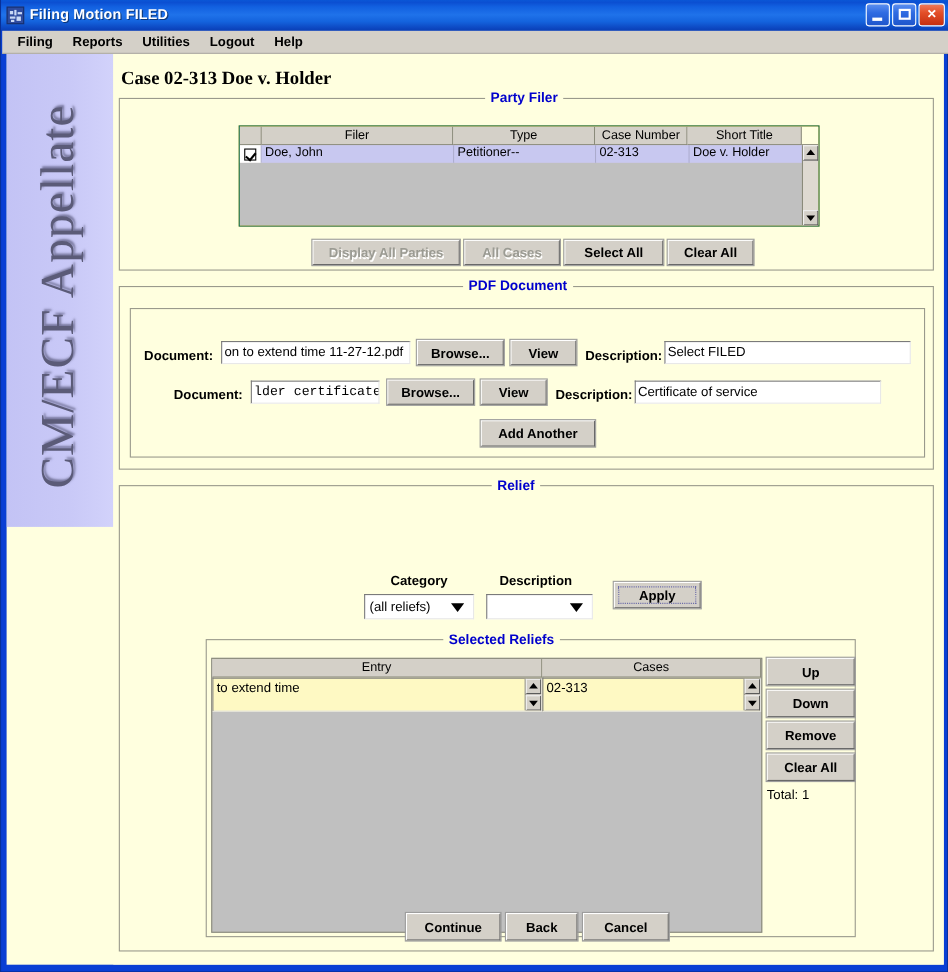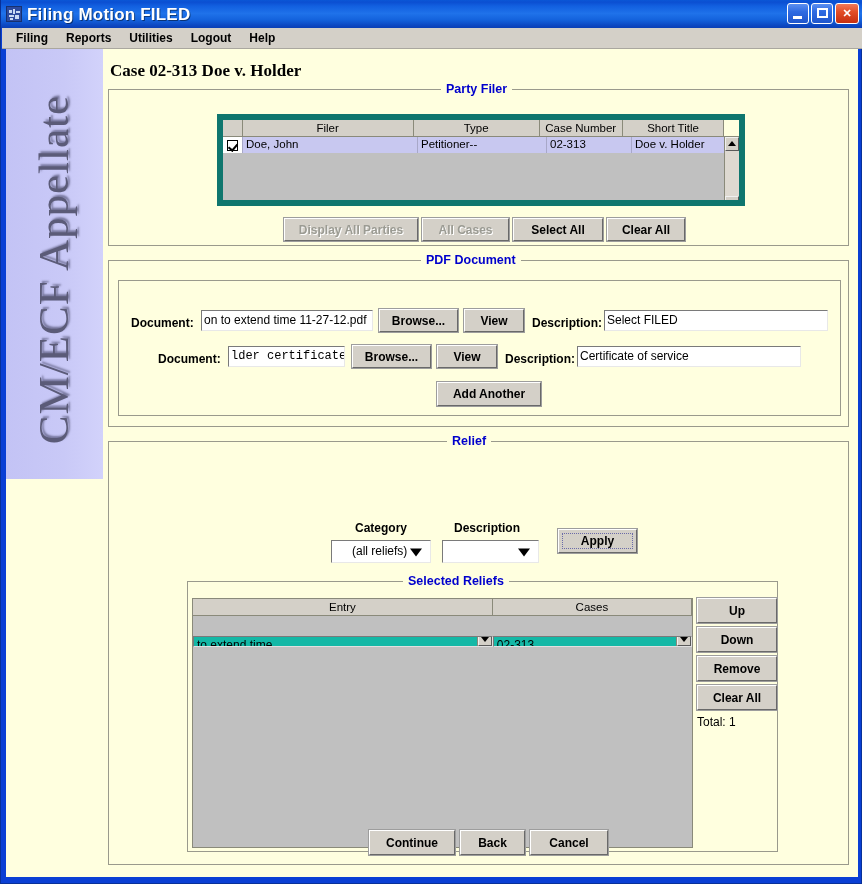--- a/index.html
+++ b/index.html
@@ -49,21 +49,21 @@
   .ti2 { left: 6px; top: 2px; width: 2px; height: 5px; }
   .ti3 { left: 9px; top: 4px; width: 4px; height: 2px; }
   .ti4 { left: 2px; top: 8px; width: 5px; height: 2px; background:#8fb0e8; }
   .ti5 { left: 8px; top: 8px; width: 4px; height: 4px; background:#e8eefb; }
   .ti6 { left: 3px; top: 11px; width: 3px; height: 2px; background:#6f93d8; }
 
   .title-text {
     position: absolute; left: 26px; top: 5px;
     color: #ffffff;
     font-family: "Liberation Sans", sans-serif;
-    font-size: 17px;
+    font-size: 13px;
     font-weight: bold;
     letter-spacing: 0.2px;
     text-shadow: 1px 1px 0 rgba(0,0,0,0.45);
     white-space: nowrap;
   }
 
   .win-btns {
     position: absolute; right: 4px; top: 3px;
     display: flex; gap: 2px;
   }
@@ -176,21 +176,21 @@
     font-family: "Liberation Sans", sans-serif;
     font-size: 12.5px;
     font-weight: bold;
     padding: 0 5px;
     white-space: nowrap;
   }
 
   
   .tbl-wrap {
     position: absolute;
-    border: 6px solid #0f766e;
+    border: 1px solid #0f766e;
     background: #eab308;
     box-sizing: border-box;
     overflow: hidden;
   }
   .tbl-head {
     display: flex; height: 17px;
     background: #d4d0c8;
   }
   .th {
     box-sizing: border-box;
@@ -320,21 +320,21 @@
   .combo {
     position: absolute;
     background: #ffffff;
     border: 1px solid;
     border-color: #7a7a7a #e8e8e8 #e8e8e8 #7a7a7a;
     box-sizing: border-box;
     font-family: "Liberation Sans", sans-serif;
     font-size: 12px;
     color: #000;
     line-height: 20px;
-    padding-left: 20px;
+    padding-left: 4px;
     white-space: nowrap;
     overflow: hidden;
   }
   .combo .caret {
     position: absolute; right: 8px; top: 50%;
     width: 0; height: 0;
     transform: translateY(-45%);
     border-left: 6px solid transparent;
     border-right: 6px solid transparent;
     border-top: 8px solid #000;
@@ -360,30 +360,29 @@
     font-size: 11.5px;
     line-height: 16px;
     background: #d4d0c8;
     white-space: nowrap;
     overflow: hidden;
   }
   .sr-cellrow { display: flex; height: 31px; }
   .sr-cell {
     position: relative;
     box-sizing: border-box;
-    background: #14b8a6;
+    background: #fef9c3;
     border: 1px solid;
     border-color: #7a7a7a #e0e0e0 #e0e0e0 #7a7a7a;
     font-family: "Liberation Sans", sans-serif;
     font-size: 12px;
     color: #000;
     padding: 1px 0 0 3px;
     overflow: hidden;
     white-space: nowrap;
-    margin-top: 20px;
   }
   .mini-sb {
     position: absolute; right: 0; top: 0;
     width: 15px; height: 100%;
     background: #d4d0c8;
     border-left: 1px solid #8a8a7a;
     box-sizing: border-box;
   }
   .mini-sb .sb-btn { height: 14px; width: 14px; }
 

